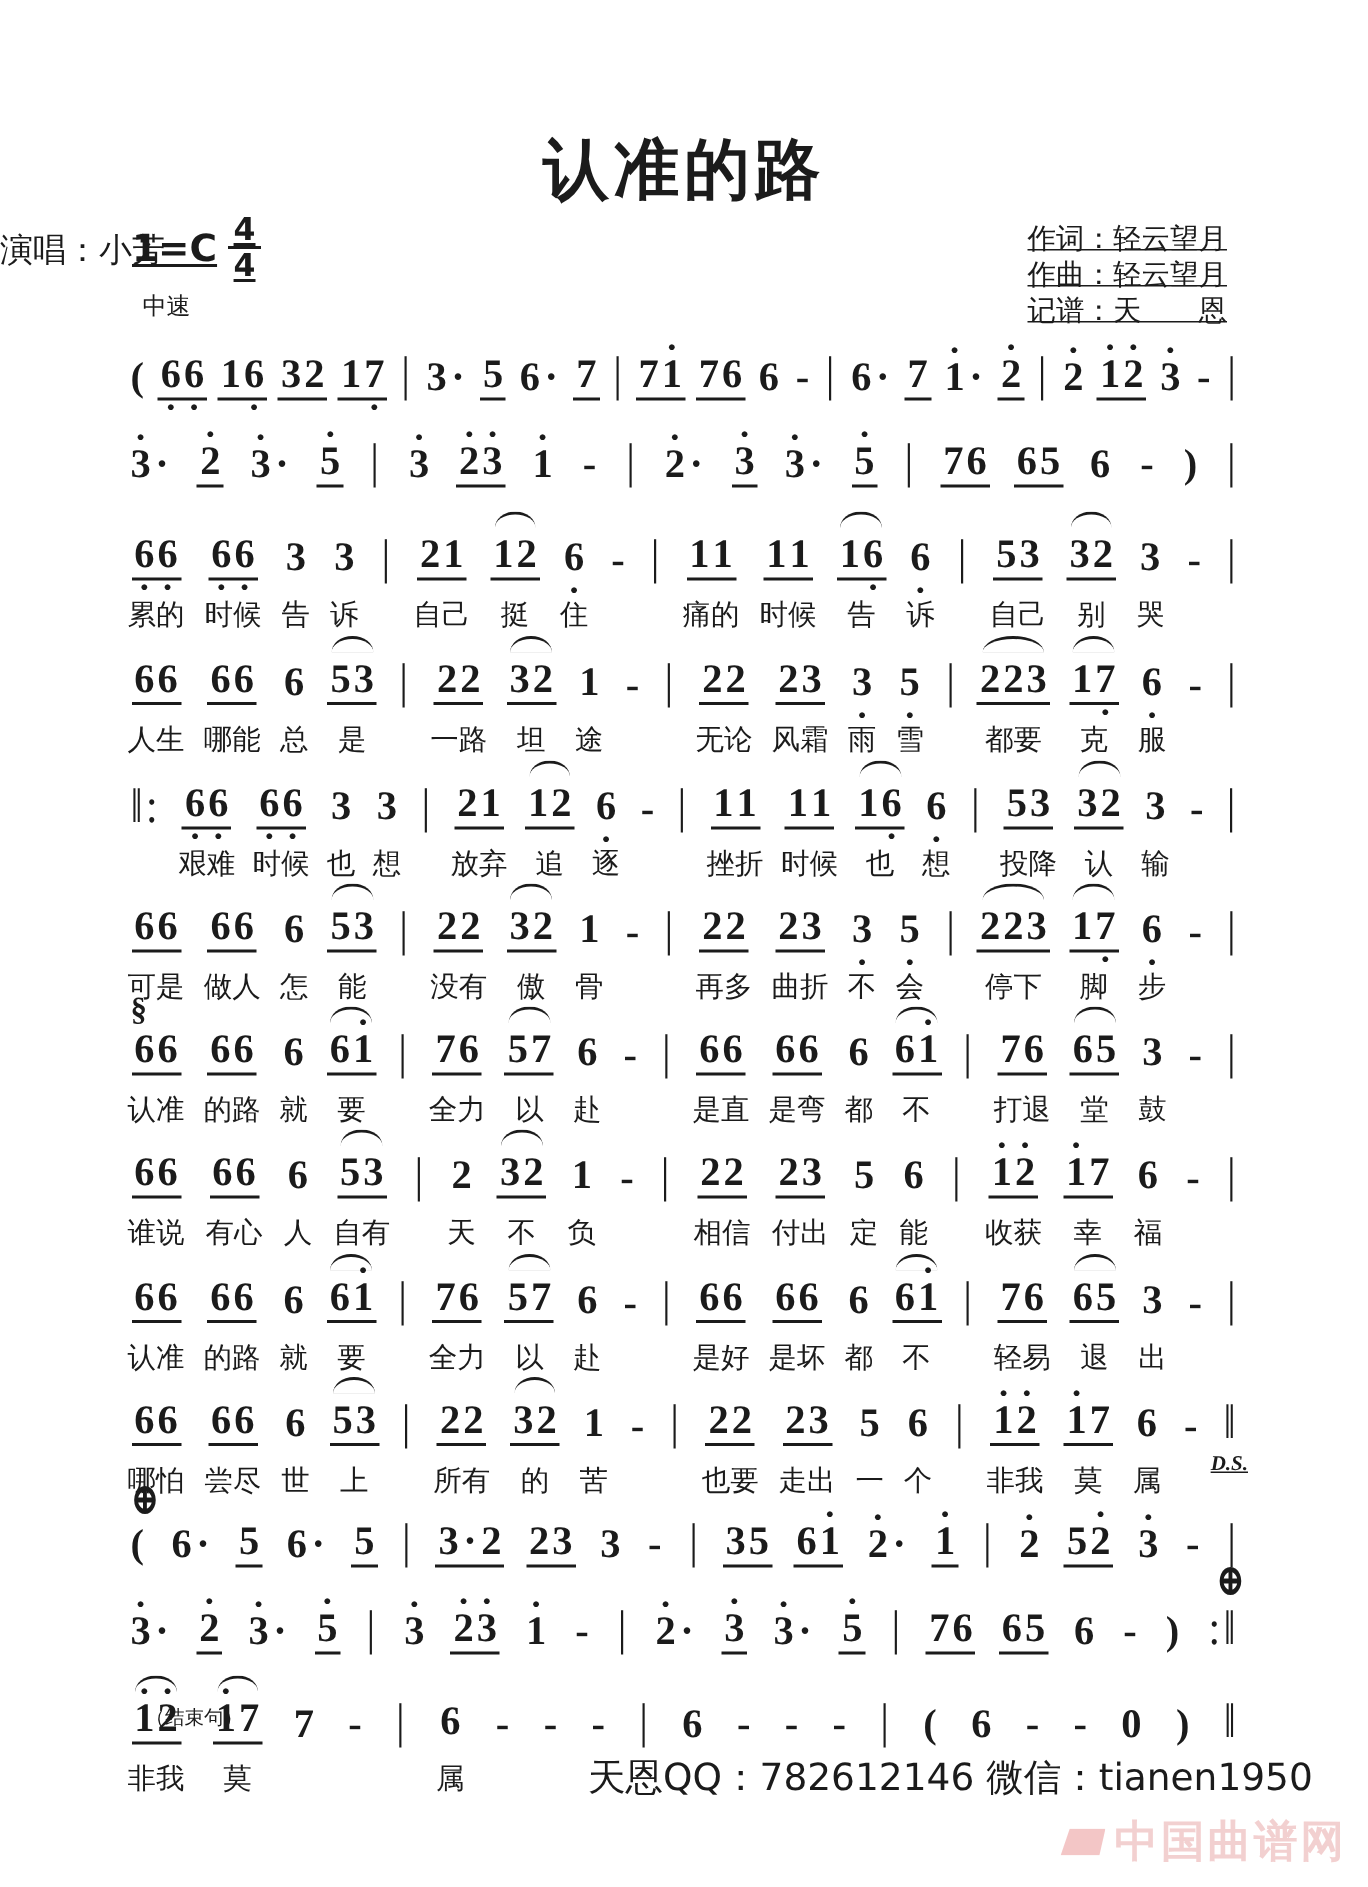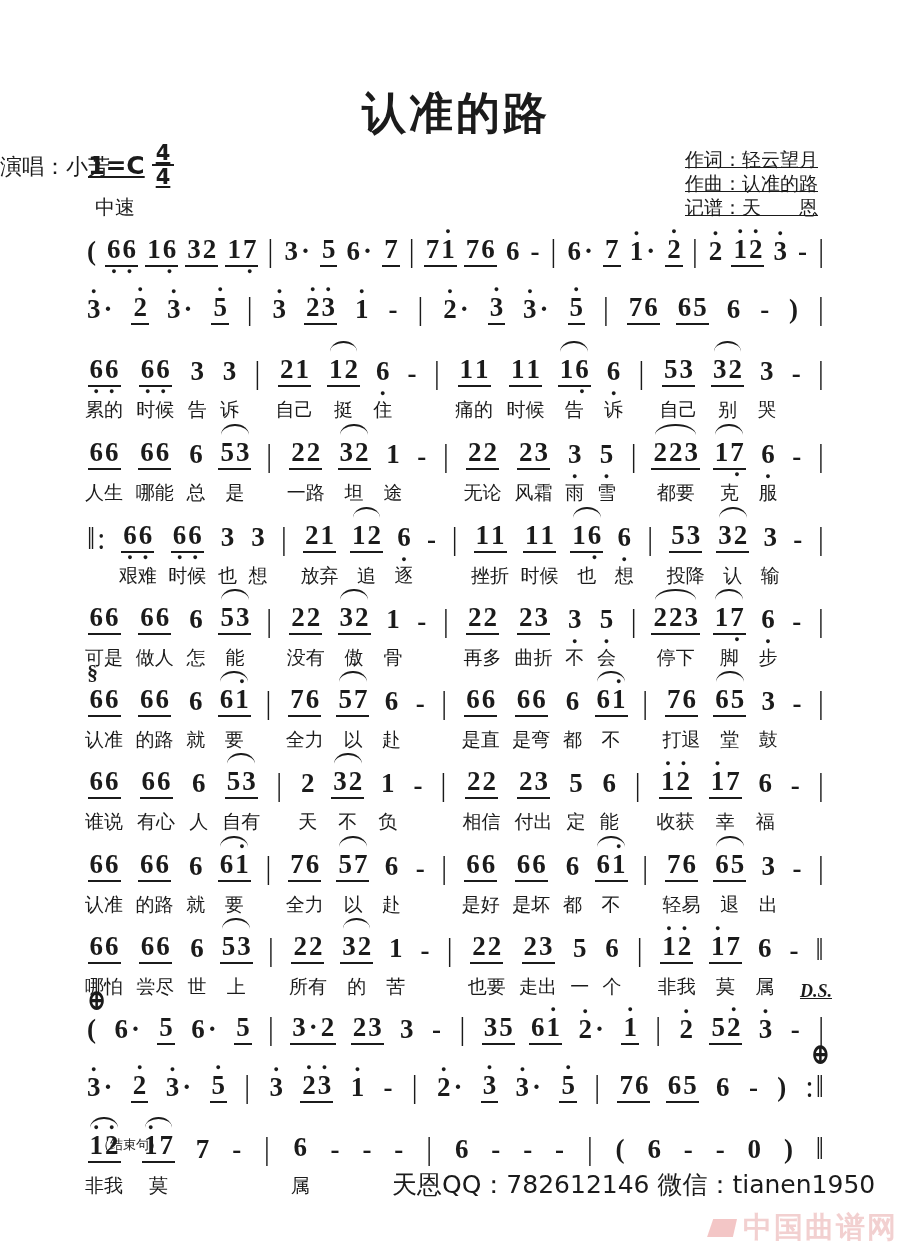--- a/index.html
+++ b/index.html
@@ -14,21 +14,21 @@
   .frac{display:flex;flex-direction:column;align-items:center;margin-left:7px;
         font-size:21px;line-height:1.05;font-weight:bold;}
   .frac .ftop{border-bottom:2px solid #1b1b1b;padding:0 4px;}
   .frac .fbot{padding:0 4px;}
   .singer{position:absolute;top:152px;left:0;width:100%;
           font-family:"DejaVu Sans","Liberation Sans",sans-serif;font-size:22px;}
   .credits{position:absolute;right:94px;top:148px;text-align:left;
            font-family:"DejaVu Sans","Liberation Sans",sans-serif;
            font-size:19px;line-height:1.25;text-decoration:underline;}
   .tempo{position:absolute;left:95px;top:194px;
-         font-family:"DejaVu Sans","Liberation Sans",sans-serif;font-size:20px;}
+         font-family:"DejaVu Sans","Liberation Sans",sans-serif;font-size:16px;}
   
   #score .line{position:absolute;left:85px;right:86px;}
   .noterow{display:flex;justify-content:space-between;align-items:flex-end;padding-top:14px;}
   .cell{display:flex;flex-direction:column;align-items:center;}
   .tok{position:relative;font-size:27px;font-weight:bold;line-height:1;padding:0 1px 2px;white-space:nowrap;}
   .tok.u1{border-bottom:2px solid #1b1b1b;}
   .ch{position:relative;display:inline-block;padding:0 1px;}
   .da{position:absolute;top:-9px;left:50%;transform:translateX(-50%);font-size:9px;line-height:1;}
   .db{position:absolute;bottom:-13px;left:50%;transform:translateX(-50%);font-size:9px;line-height:1;}
   .aug{display:inline-block;font-size:27px;font-weight:bold;padding:0 2px;}
@@ -44,21 +44,21 @@
   #score .line:nth-child(5){top:508px;}  #score .line:nth-child(6){top:590px;}
   #score .line:nth-child(7){top:672px;}  #score .line:nth-child(8){top:754px;}
   #score .line:nth-child(9){top:837px;}  #score .line:nth-child(10){top:919px;}
   #score .line:nth-child(11){top:1000px;} #score .line:nth-child(12){top:1058px;}
   #score .line:nth-child(13){top:1118px;}
   
   .mark{position:absolute;font-weight:bold;}
   .mark.segno{left:2px;top:-12px;font-size:22px;}
   .mark.coda-left{left:2px;top:-14px;font-size:23px;transform:scaleY(1.3);}
   .mark.coda-right{right:-4px;top:-18px;font-size:23px;transform:scaleY(1.3);}
-  .mark.ds{right:-6px;top:62px;font-style:italic;font-size:18px;text-decoration:underline;}
+  .mark.ds{right:-6px;top:50px;font-style:italic;font-size:14px;text-decoration:underline;}
   .mark.endnote{left:12px;top:46px;font-size:13px;font-weight:normal;
                 font-family:"DejaVu Sans","Liberation Sans",sans-serif;margin-top:32px;}
   
   .contact{position:absolute;left:392px;top:1168px;
            font-family:"DejaVu Sans","Liberation Sans",sans-serif;
            font-size:25px;font-weight:normal;}
   .watermark{position:absolute;right:14px;bottom:10px;display:flex;align-items:center;gap:6px;
              opacity:.5;}
   .wm-shape{width:34px;height:18px;background:#e98f8f;
             clip-path:polygon(12% 100%,30% 0,100% 0,88% 100%);}
@@ -76,21 +76,21 @@
     <span class="frac">
       <span class="ftop">4</span>
       <span class="fbot">4</span>
     </span>
   </div>
 
   <div class="singer">演唱：小芳</div>
 
   <div class="credits">
     <div>作词：轻云望月</div>
-    <div>作曲：认准的路</div>
+    <div>作曲：轻云望月</div>
     <div>记谱：天　　恩</div>
   </div>
 
   <div class="tempo">中速</div>
 
   <div id="score">
       <div class="line">
         <div class="noterow">
           <div class="cell">
             <span class="tok"><span class="ch">(</span></span>

